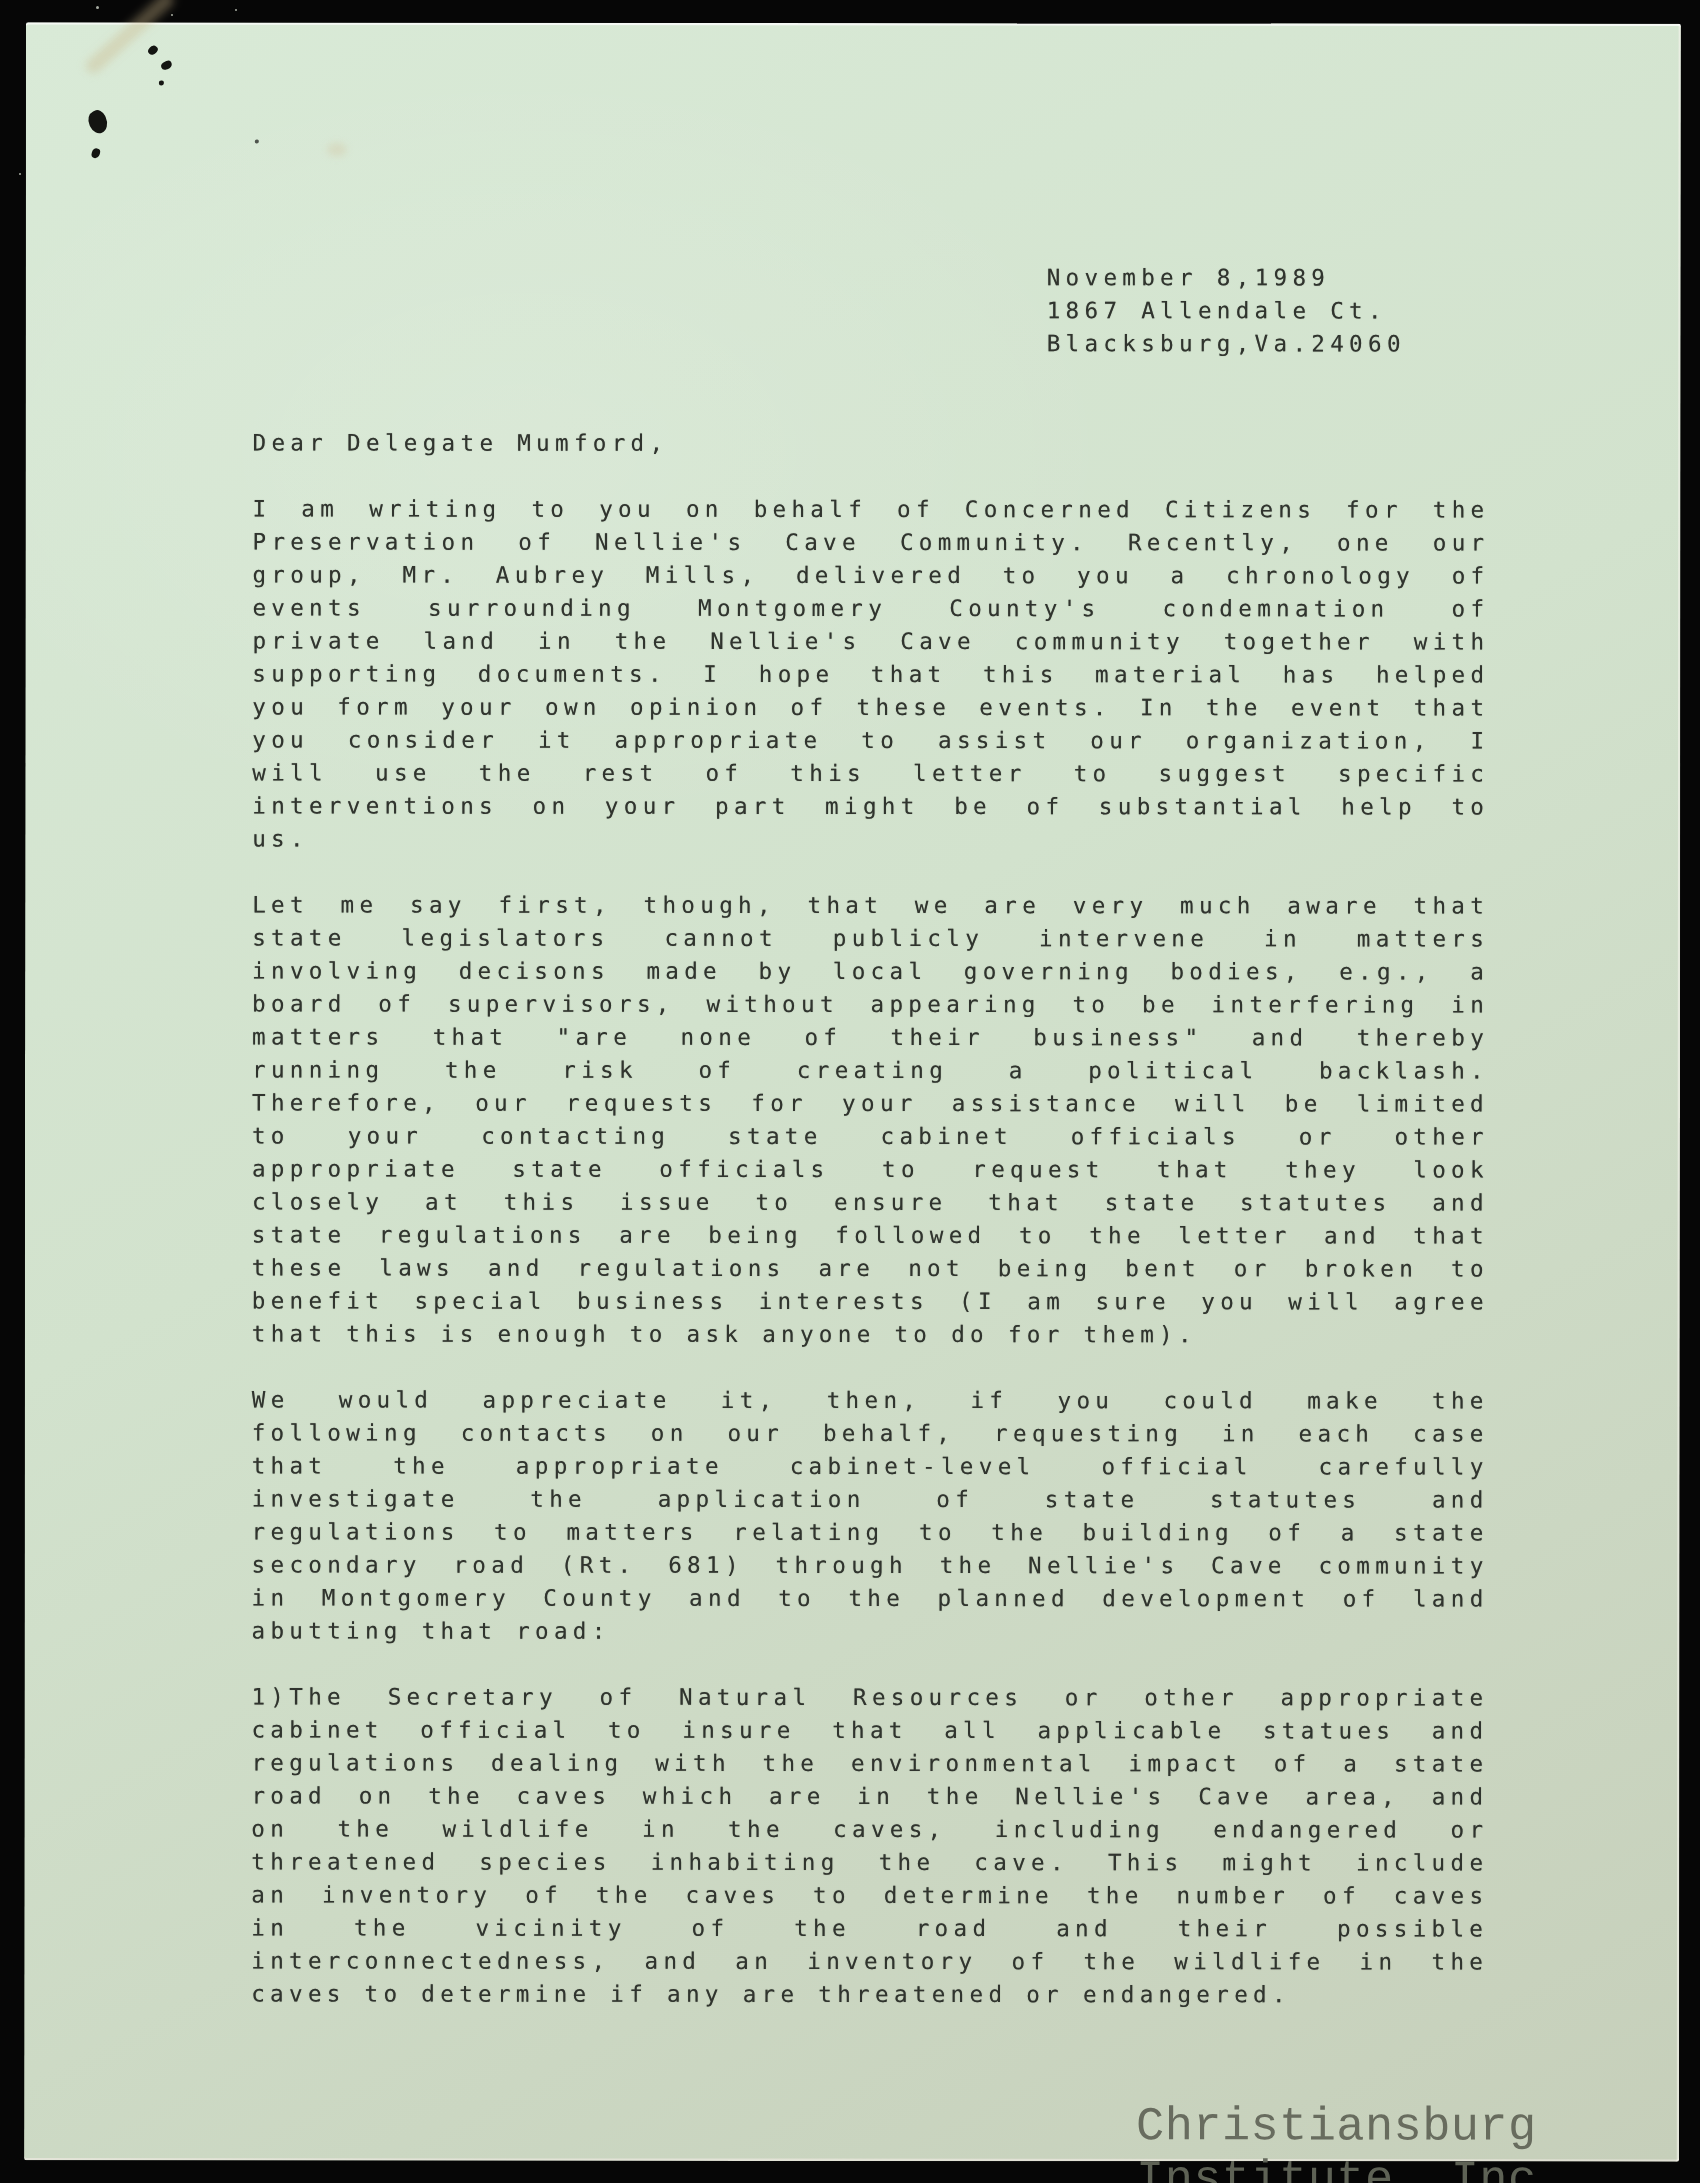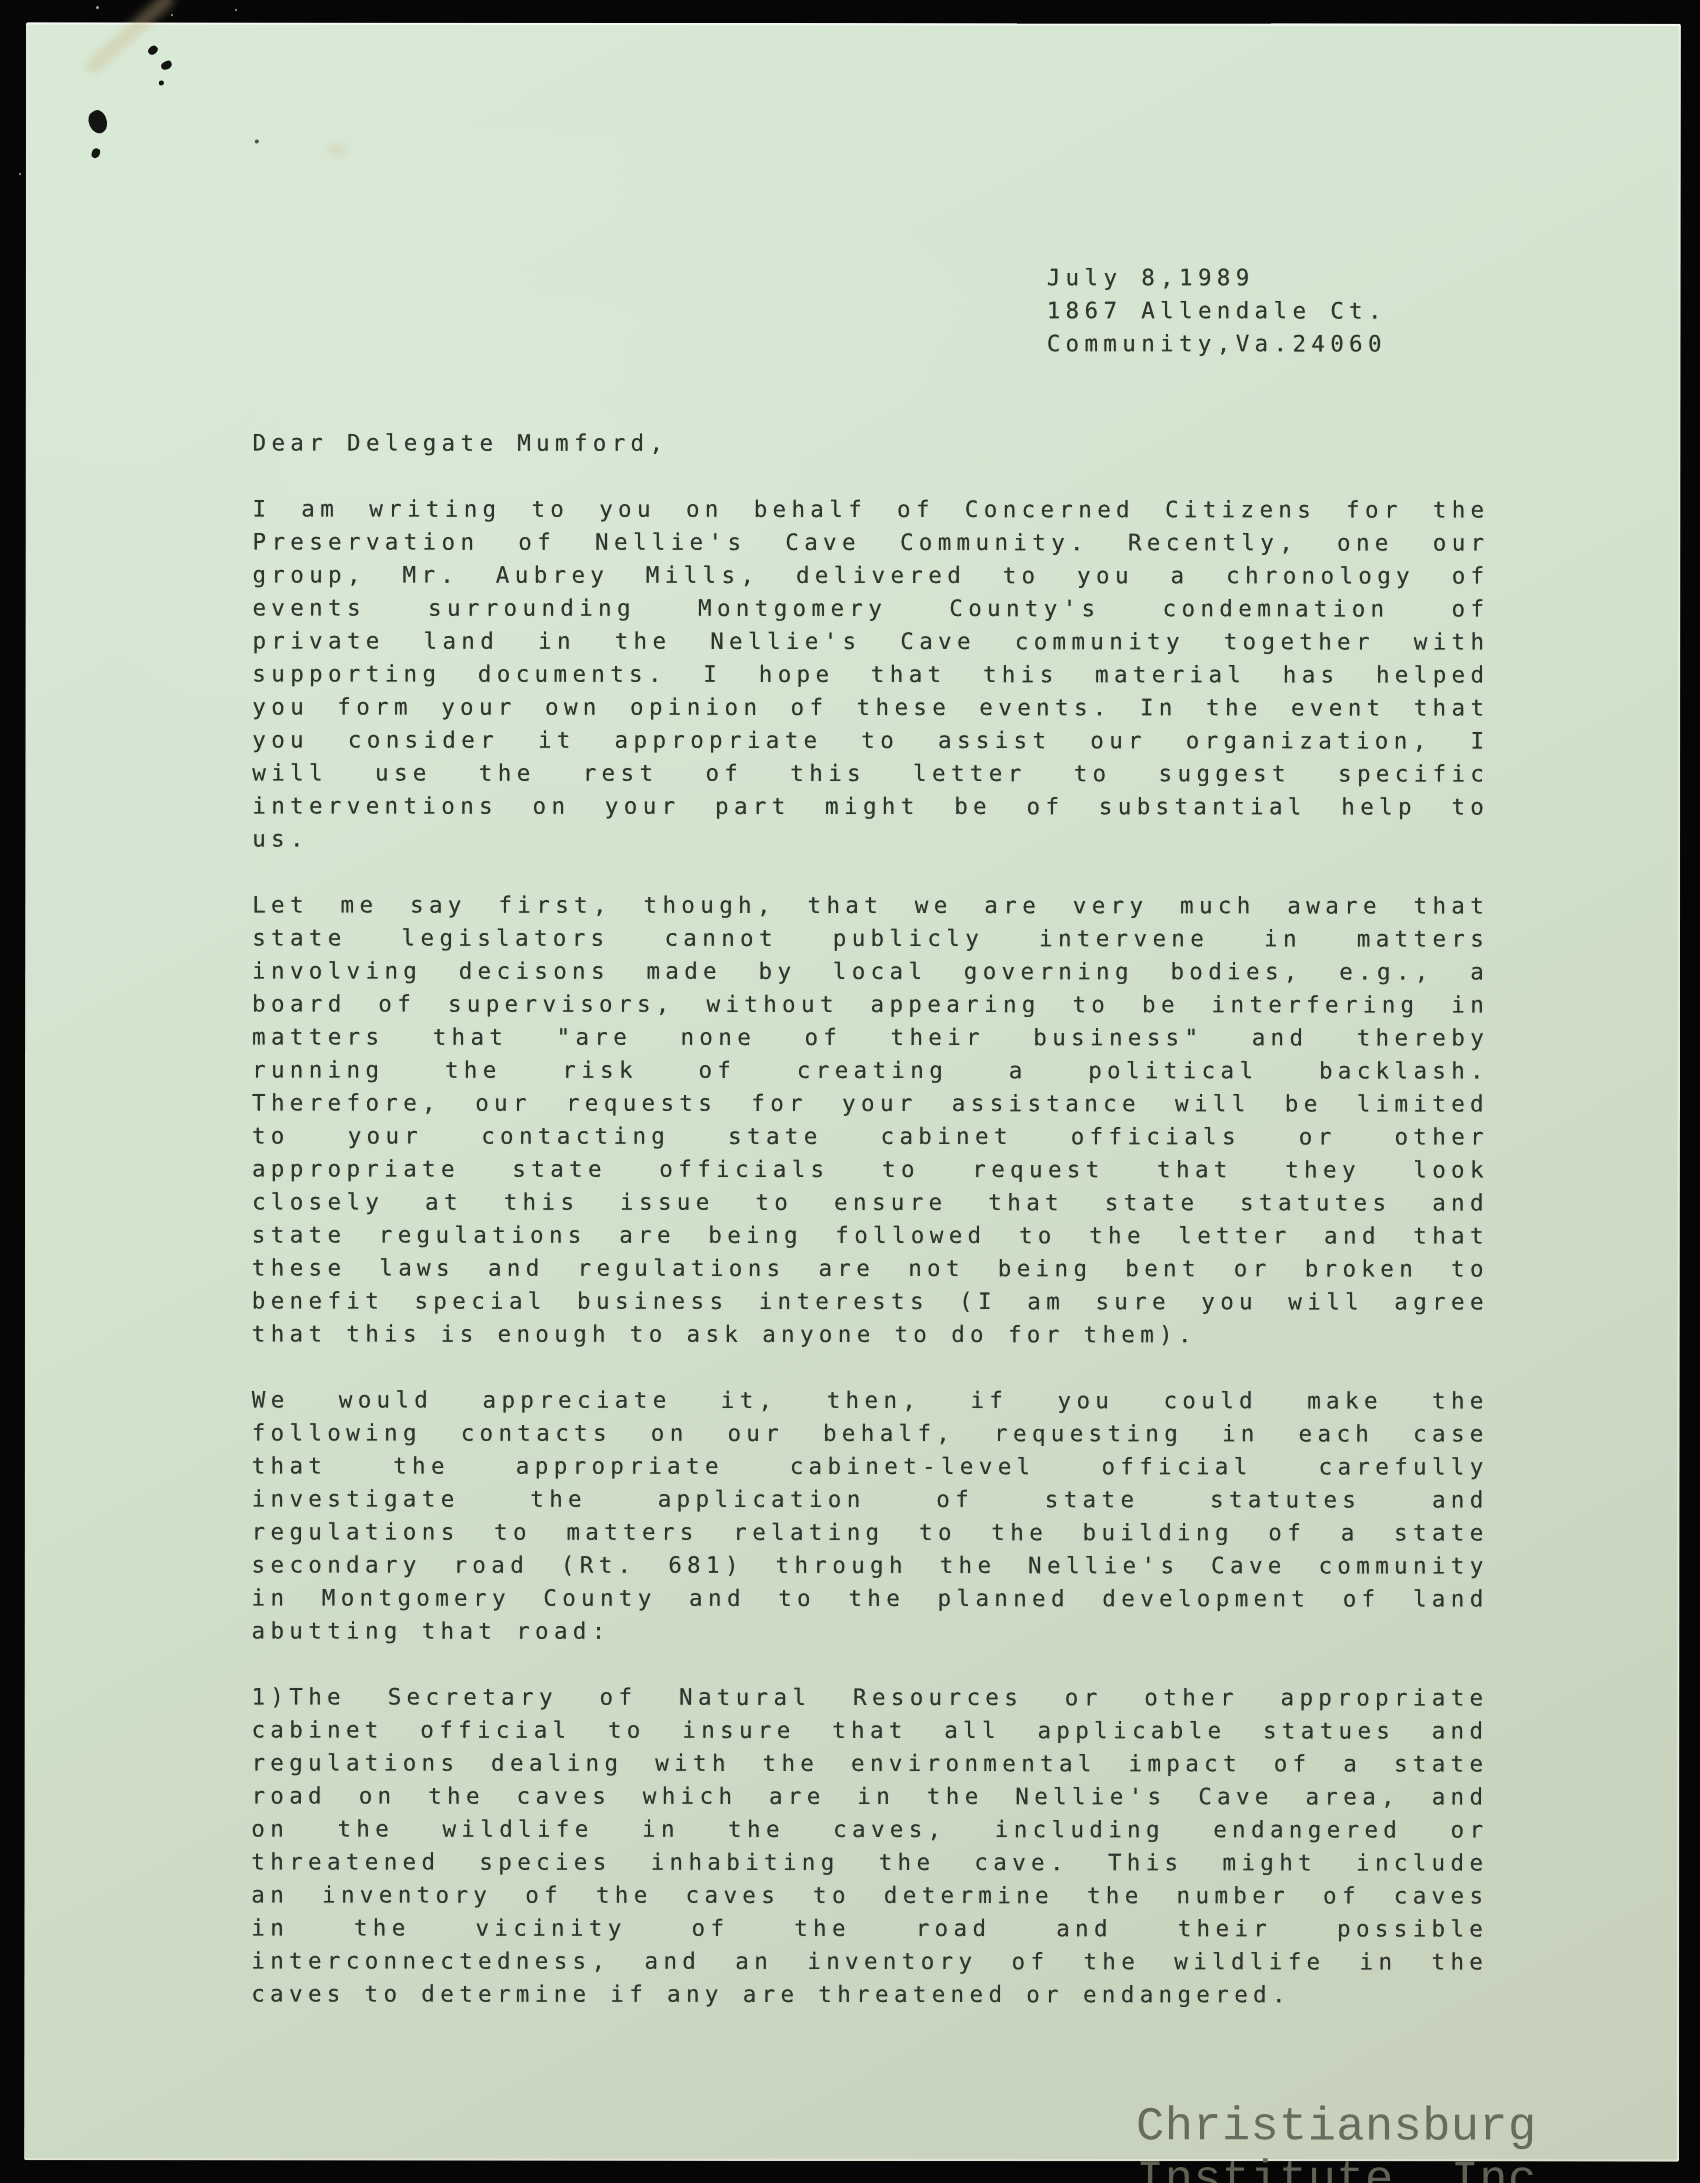--- a/index.html
+++ b/index.html
@@ -91,23 +91,23 @@
   <div class="smudge"></div>
   <div class="smudge2"></div>
   <div class="stain s1"></div>
   <div class="stain s2"></div>
   <div class="stain s3"></div>
   <div class="stain s4"></div>
   <div class="stain s5"></div>
   <div class="stain s6"></div>
 
   <div class="date-block">
-      <div class="line">July 8,1989</div>
+      <div class="line">November 8,1989</div>
       <div class="line">1867 Allendale Ct.</div>
-      <div class="line last">Community,Va.24060</div>
+      <div class="line last">Blacksburg,Va.24060</div>
     </div>
 
   <div class="body-text">
     <div class="salutation">Dear Delegate Mumford,</div>
     <div class="para">
         <div class="line">I am writing to you on behalf of Concerned Citizens for the</div>
         <div class="line">Preservation of Nellie's Cave Community. Recently, one our</div>
         <div class="line">group, Mr. Aubrey Mills, delivered to you a chronology of</div>
         <div class="line">events surrounding Montgomery County's condemnation of</div>
         <div class="line">private land in the Nellie's Cave community together with</div>

